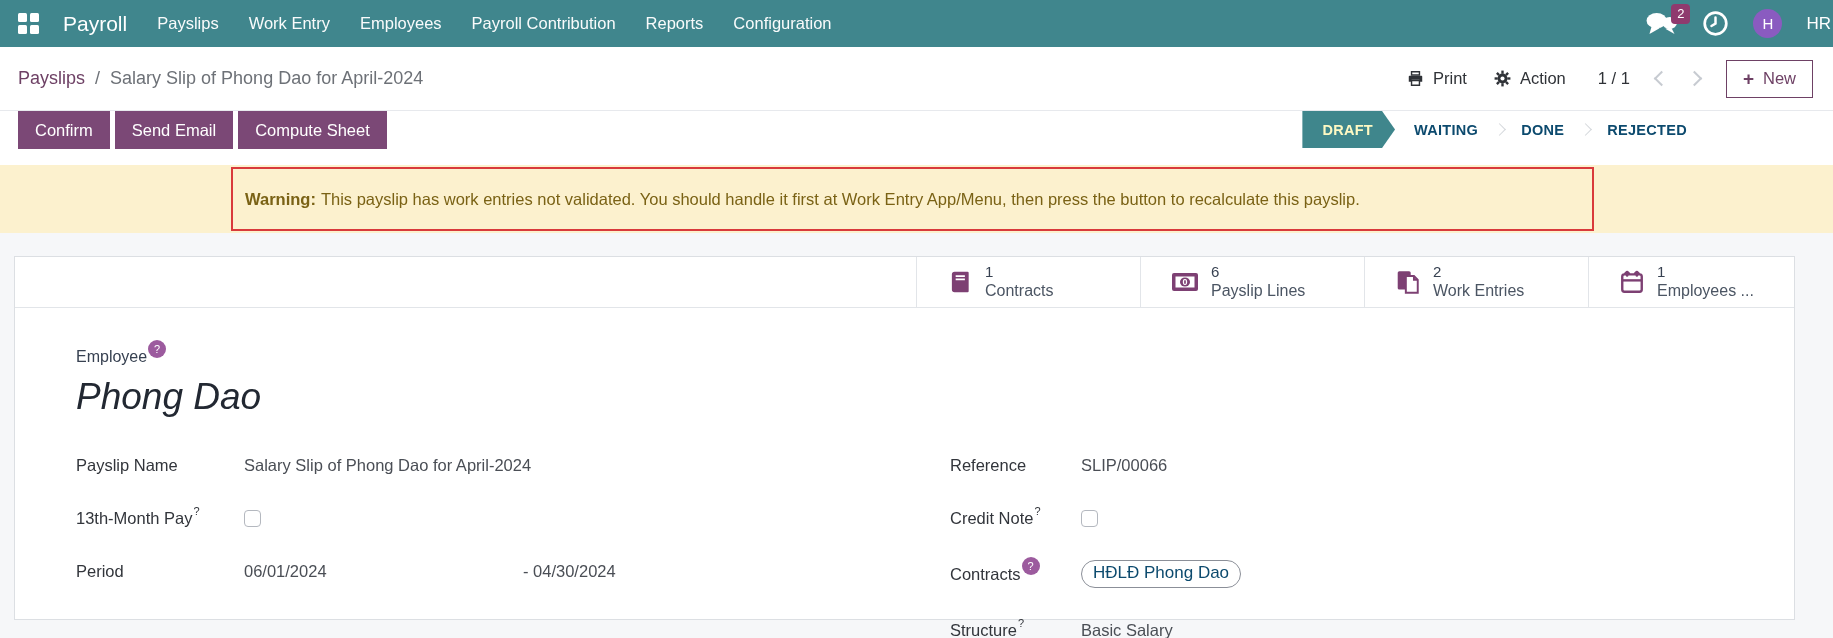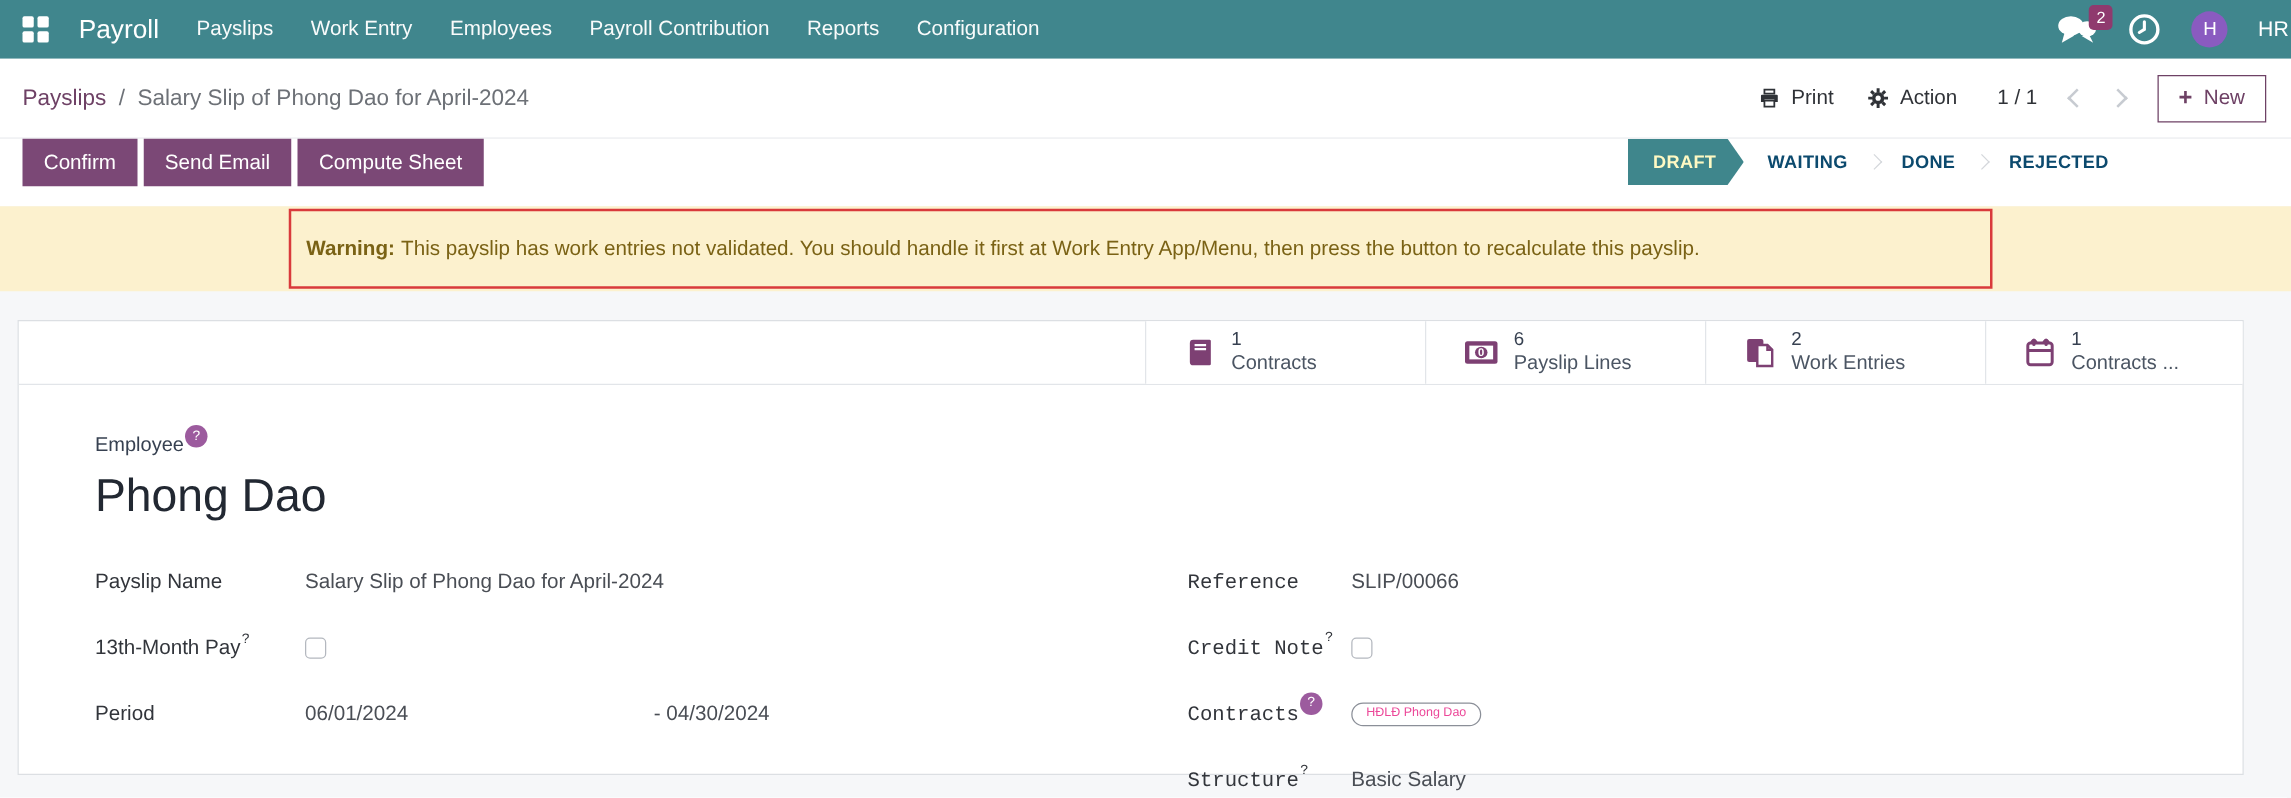--- a/index.html
+++ b/index.html
@@ -93,38 +93,38 @@
   .stat-count { font-size:15px; color:#374151; }
   .stat-label { font-size:16px; color:#4b5563; }
   
   .form-body { padding:40px 0 0 61px; }
   .emp-label { font-size:16px; color:#374151; display:flex; align-items:flex-start; }
   .help-badge {
     width:18px; height:18px; border-radius:50%; background:#9c5b9e; color:#fff;
     font-size:11px; display:flex; align-items:center; justify-content:center;
     margin-top:-8px; margin-left:1px; cursor:pointer;
   }
-  h1.emp-name { font-size:37px; font-weight:400; color:#222832; margin:10px 0 0; }
+  h1.emp-name { font-size:37px; font-weight:400; color:#222832; margin:10px 0 0;font-style:italic; }
   .cols { display:flex; margin-top:36px; }
   .col-left { width:874px; }
   .col-right { flex:1; }
   .frow { display:flex; align-items:center; min-height:22px; margin-bottom:31px; }
   .flabel { font-size:16.5px; color:#32353b; display:flex; align-items:flex-start; }
   .col-left .flabel { width:168px; }
-  .col-right .flabel { width:131px;font-family:Liberation Mono, monospace; }
+  .col-right .flabel { width:131px; }
   .flabel sup { font-size:11px; margin-top:-4px; margin-left:1px; }
   .fvalue { font-size:16.5px; color:#4a4e55; }
   .period-start { display:inline-block; width:279px; }
   .checkbox {
     width:17px; height:17px; border:1px solid #b4b8bf; border-radius:4px; background:#fff;
     display:inline-block; cursor:pointer;
   }
   .tag-pill {
     border:1px solid #8b8f98; border-radius:14px; padding:2px 11px 4px;
-    font-size:10px; color:#ec4899; cursor:pointer; white-space:nowrap;
+    font-size:17px; color:#0c4a6e; cursor:pointer; white-space:nowrap;
   }
 </style>
 </head>
 <body>
 
 <nav class="topbar">
   <div class="nav-left">
     <span class="apps-icon">
         <i></i>
         <i></i>
@@ -264,21 +264,21 @@
       </button>
       <button class="stat truncated">
         <svg viewBox="0 0 24 24" width="26" height="26">
           <rect x="3" y="5" width="18" height="16" rx="2" fill="none" stroke="#7d4073" stroke-width="2.2"></rect>
           <path d="M3.5 10.5h17" stroke="#7d4073" stroke-width="2.2"></path>
           <path d="M7.5 6V2.8M16.5 6V2.8" stroke="#7d4073" stroke-width="2.4" stroke-linecap="round"></path>
           <path d="M5.5 5.5c0-1.5 1-2.5 2-2.5s2 1 2 2.5M14.5 5.5c0-1.5 1-2.5 2-2.5s2 1 2 2.5" fill="none" stroke="#7d4073" stroke-width="1.8"></path>
         </svg>
         <span class="stat-text">
           <span class="stat-count">1</span>
-          <span class="stat-label">Contracts ...</span>
+          <span class="stat-label">Employees ...</span>
         </span>
       </button>
     </div>
 
     <div class="form-body">
       <div class="emp-label">
         <span>Employee</span>
         <span class="help-badge">?</span>
       </div>
       <h1 class="emp-name">Phong Dao</h1>

